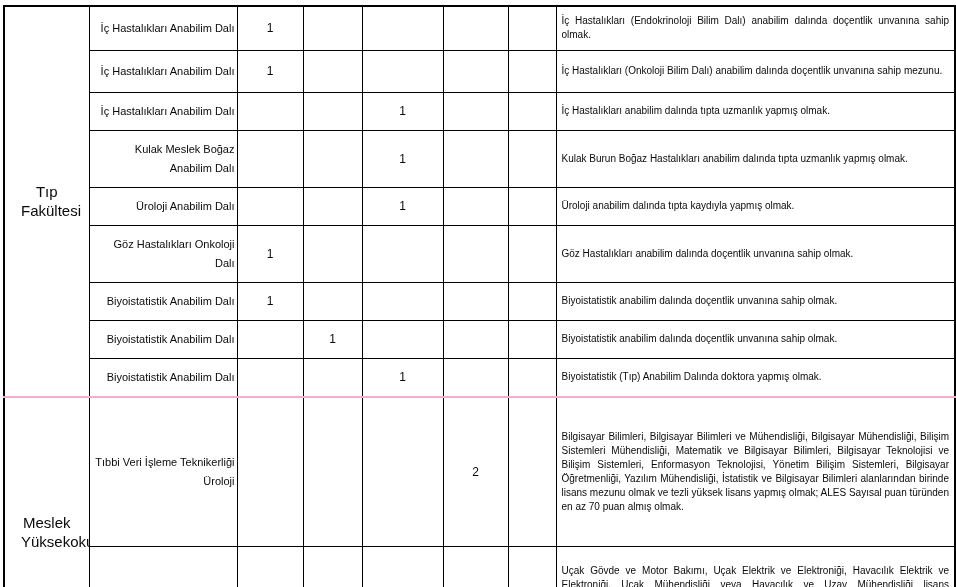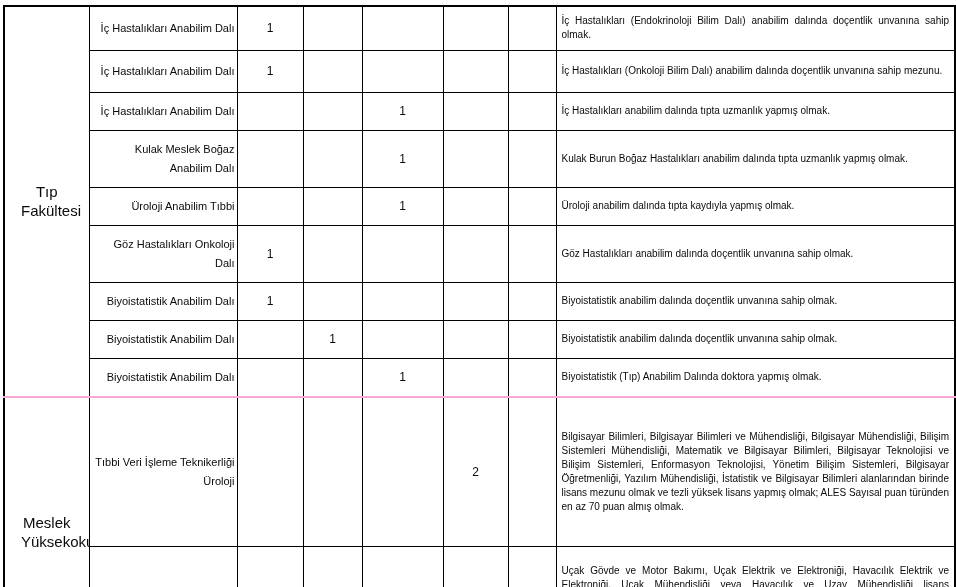--- a/index.html
+++ b/index.html
@@ -104,21 +104,21 @@
       <tr class="r4">
         <td class="dept">Kulak Meslek Boğaz Anabilim Dalı</td>
         <td class="num"></td>
         <td class="num"></td>
         <td class="num">1</td>
         <td class="num"></td>
         <td class="num"></td>
         <td class="req">Kulak Burun Boğaz Hastalıkları anabilim dalında tıpta uzmanlık yapmış olmak.</td>
       </tr>
       <tr class="r5">
-        <td class="dept">Üroloji Anabilim Tıbbi</td>
+        <td class="dept">Üroloji Anabilim Dalı</td>
         <td class="num"></td>
         <td class="num"></td>
         <td class="num">1</td>
         <td class="num"></td>
         <td class="num"></td>
         <td class="req">Üroloji anabilim dalında tıpta kaydıyla yapmış olmak.</td>
       </tr>
       <tr class="r6">
         <td class="dept">Göz Hastalıkları Onkoloji Dalı</td>
         <td class="num">1</td>

